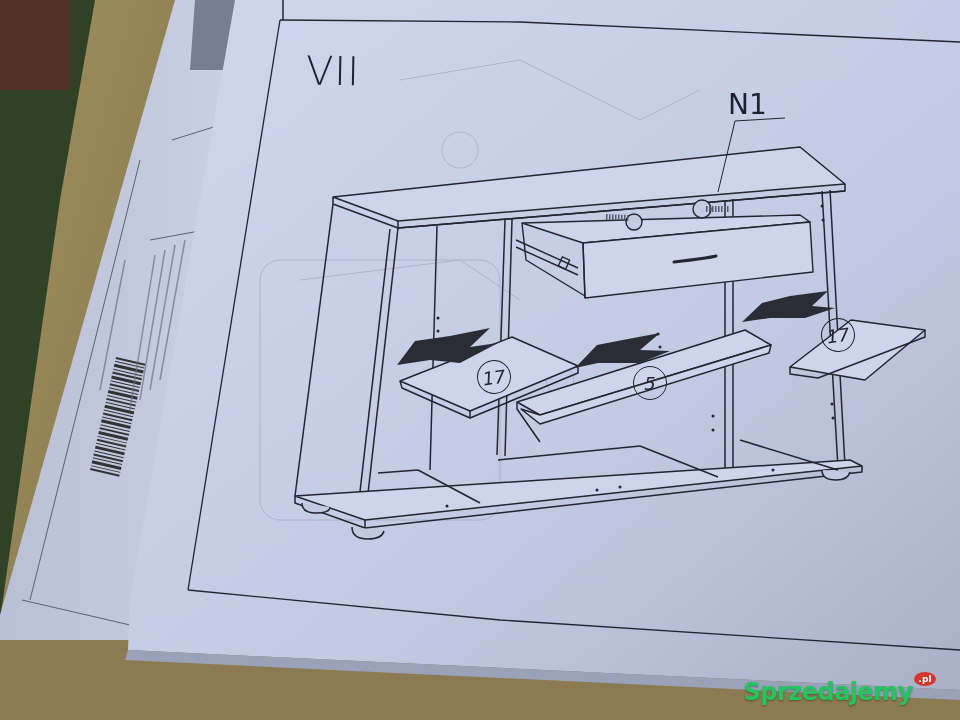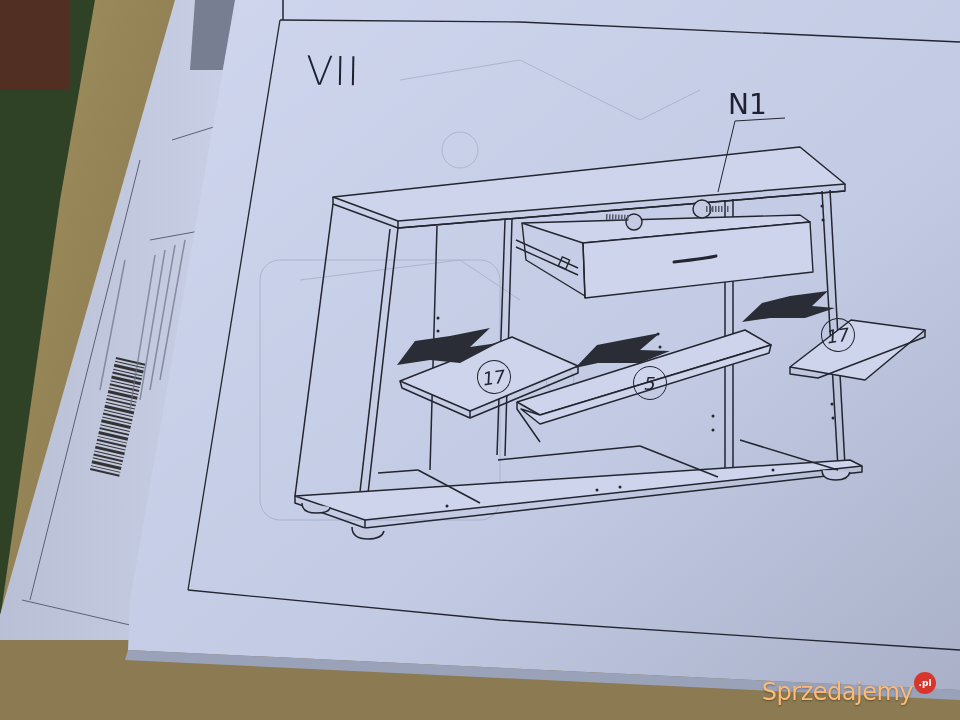--- a/index.html
+++ b/index.html
@@ -26,27 +26,27 @@
     border: 1.5px solid #23252f; color: #23252f;
     font-family: "DejaVu Sans", sans-serif; font-size: 18px; font-style: italic;
     display: flex; align-items: center; justify-content: center;
     box-sizing: border-box;
   }
   .watermark {
     position: absolute; right: 24px; bottom: 14px;
     display: flex; align-items: flex-start;
   }
   .wm-text {
-    font-family: "DejaVu Sans", sans-serif; font-weight: normal; font-size: 24px;
-    color: #fdba74; letter-spacing: -0.5px;
+    font-family: "DejaVu Sans", sans-serif; font-weight: bold; font-size: 24px;
+    color: #22c55e; letter-spacing: -0.5px;
     text-shadow: 0 1px 2px rgba(0,0,0,0.35);
   }
   .wm-badge {
     margin-left: 1px; margin-top: -6px;
-    width: 22px; height: 22px; border-radius: 50%;
+    width: 22px; height: 14px; border-radius: 50%;
     background: #d8362c; color: #fff;
     font-family: "DejaVu Sans", sans-serif; font-weight: bold; font-size: 9px;
     display: flex; align-items: center; justify-content: center;
   }
 </style>
 </head>
 <body>
 
 <div class="scene">
   <svg class="photo" viewBox="0 0 960 720">

